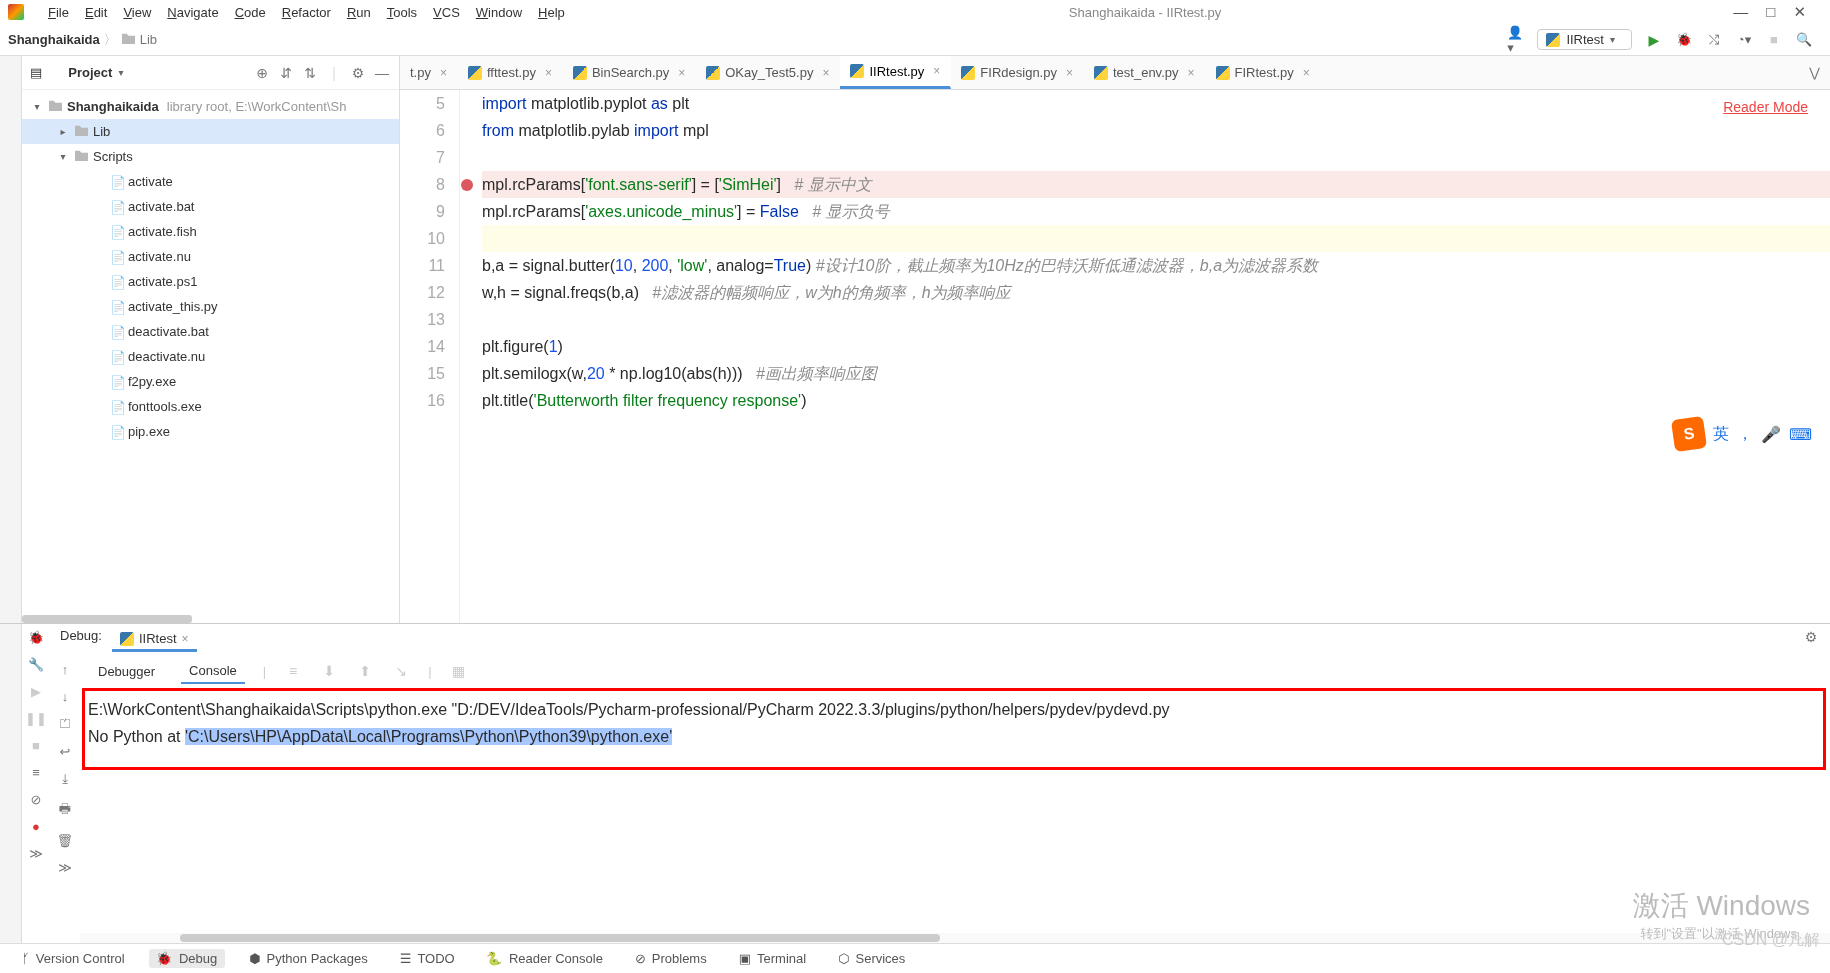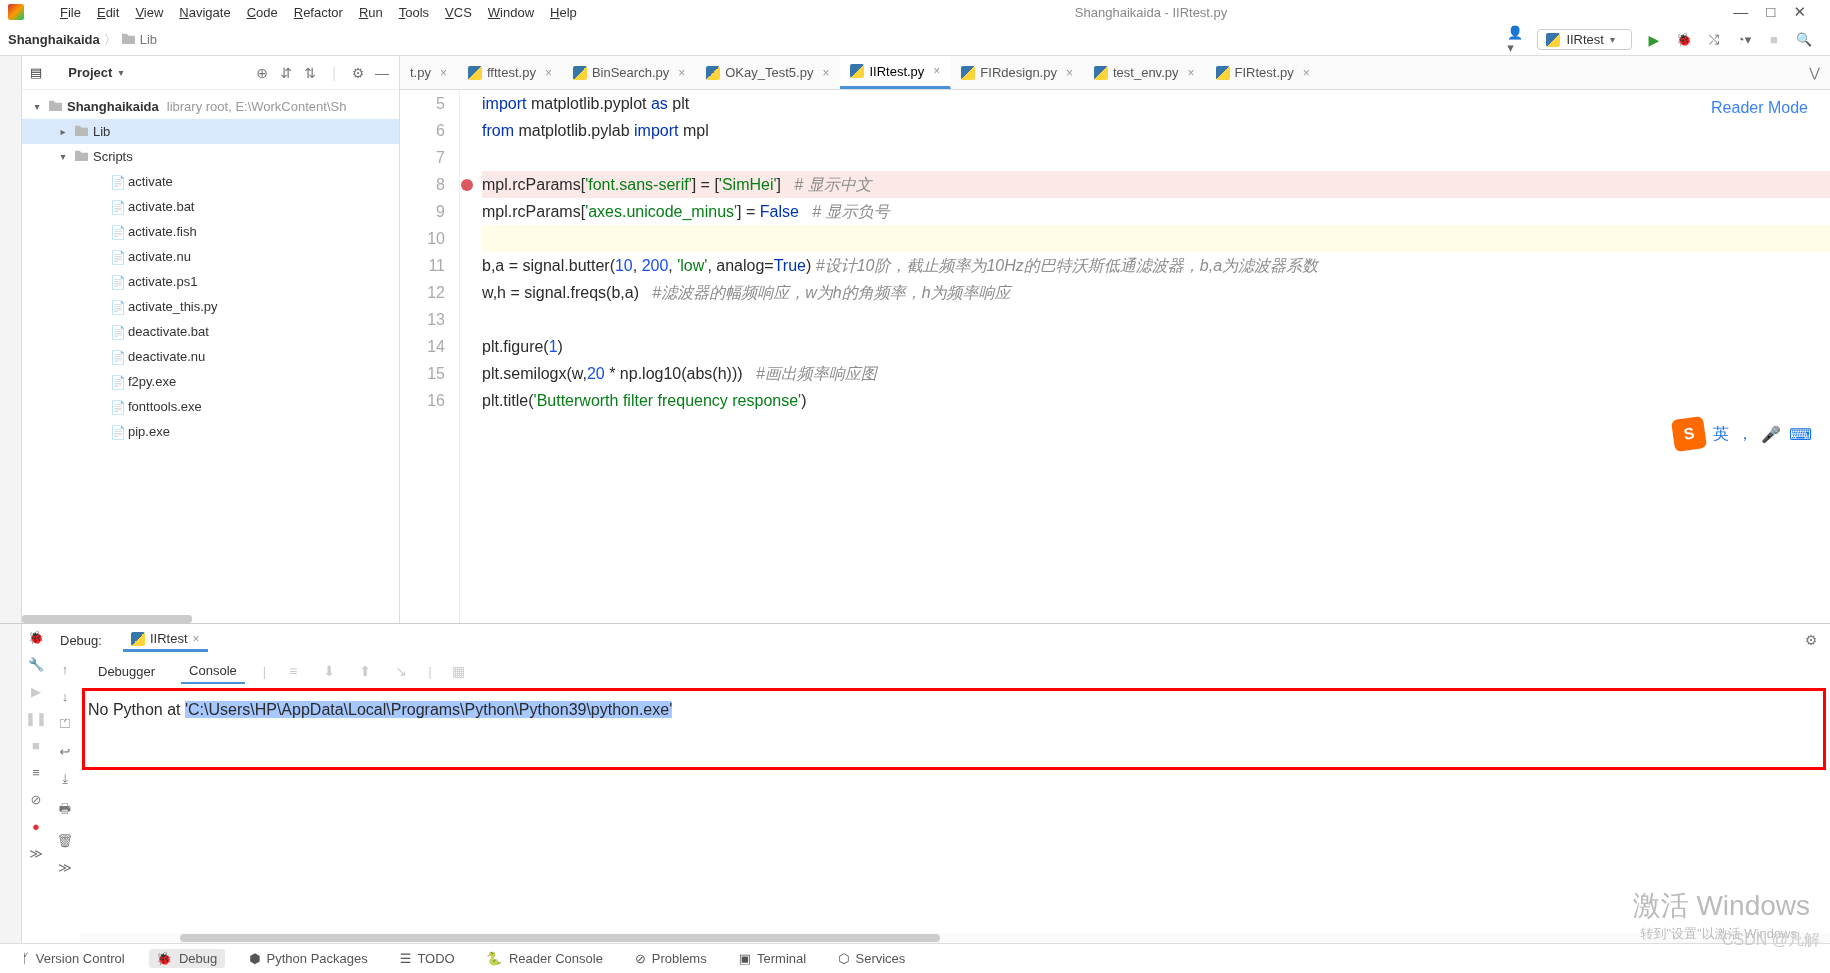--- a/index.html
+++ b/index.html
@@ -1,17 +1,17 @@
 <!DOCTYPE html>
 <html><head>
 <meta charset="utf-8">
 <style>
 * { margin: 0; padding: 0; box-sizing: border-box; font-family: "Segoe UI", Arial, sans-serif; }
 body { background: #fff; font-size: 13px; color: #333; width: 1830px; height: 973px; overflow: hidden; position: relative; }
-.menubar { display: flex; align-items: center; height: 24px; padding: 0 8px; gap: 20px; }
+.menubar { display: flex; align-items: center; height: 24px; padding: 0 8px; gap: 8px; }
 .menubar .logo { width: 16px; height: 16px; background: linear-gradient(135deg,#c33,#f90 50%,#0c6); border-radius:2px; margin-right:8px;}
 .menubar .menu-item { padding: 2px 8px; cursor: pointer; }
 .menubar .menu-item u { text-decoration: underline; }
 .menubar .title-center { flex:1; text-align:center; color:#888; }
 .winbtns { display:flex; gap:18px; padding:0 16px; color:#555;}
 .winbtns span { cursor:pointer; font-size:15px;}
 .navbar { display:flex; align-items:center; height:32px; border-bottom:1px solid #ddd; padding:0 8px;}
 .navbar .crumb { font-weight:600; }
 .navbar .crumb-sep { color:#aaa; padding:0 4px;}
 .navbar .crumb2 { color:#777; display:flex; align-items:center; gap:4px;}
@@ -56,25 +56,25 @@
 .bp { width:12px; height:12px; background:#db5860; border-radius:50%; margin:8px auto 7px;}
 .code { flex:1; padding-left:8px; white-space:pre; color:#2b2b2b;}
 .code .row { height:27px;}
 .code .hl-orange { background:#fbe9e7;}
 .code .hl-yellow { background:#fffde7;}
 .kw { color:#0033b3;}
 .str { color:#067d17;}
 .num { color:#1750eb;}
 .bool { color:#0033b3;}
 .cmt { color:#8c8c8c; font-style:italic;}
-.reader { position:absolute; right:22px; top:4px; color:#3b82f6; font-size:16px;}
+.reader { position:absolute; right:22px; top:4px; color:#ef4444; font-size:14px;text-decoration:underline;}
 .debug-panel { height:320px; border-top:1px solid #ccc; display:flex;}
 .dbg-left { width:22px; background:#f4f4f4; border-right:1px solid #ddd;}
 .dbg-body { flex:1; display:flex; flex-direction:column;}
-.dbg-hdr { display:flex; align-items:center; padding:4px 10px; height:32px; gap:21px;}
+.dbg-hdr { display:flex; align-items:flex-start; padding:4px 10px; height:32px; gap:10px;}
 .dbg-hdr .lbl2 { font-weight:400;}
 .dbg-tab { display:flex; align-items:center; gap:5px; padding:3px 8px; border-bottom:3px solid #4a90d9;}
 .dbg-tab .cls { color:#999; font-size:12px;}
 .dbg-hdr .sp { flex:1;}
 .dbg-tools { display:flex; align-items:center; padding:2px 10px; gap:18px; height:30px;}
 .dbg-tools .tab2 { padding:4px 8px; cursor:pointer;}
 .dbg-tools .tab2.active { border-bottom:2px solid #4a90d9;}
 .dbg-side { width:28px; display:flex; flex-direction:column; align-items:center; gap:12px; padding-top:6px; color:#777;}
 .dbg-rerun { color:#393;}
 .dbg-stop { color:#d33;}
@@ -370,20 +370,21 @@
           <span style="color:#ccc">|</span>
           <span class="tool-ic" style="color:#ccc">≡</span>
           <span class="tool-ic" style="color:#ccc">⬇</span>
           <span class="tool-ic" style="color:#ccc">⬆</span>
           <span class="tool-ic" style="color:#ccc">↘</span>
           <span style="color:#ccc">|</span>
           <span class="tool-ic" style="color:#ccc">▦</span>
         </div>
         <div class="console" id="console">
           <div class="redbox"></div>
+        <div class="path">E:\WorkContent\Shanghaikaida\Scripts\python.exe "D:/DEV/IdeaTools/Pycharm-professional/PyCharm 2022.3.3/plugins/python/helpers/pydev/pydevd.py</div>
             <div class="path">No Python at <span class="hl-sel">'C:\Users\HP\AppData\Local\Programs\Python\Python39\python.exe'</span></div>
             <div class="path">&nbsp;</div>
           </div>
         <div class="hscroll">
             <div class="thumb"></div>
           </div>
       </div>
     </div>
   </div>
 </div>

